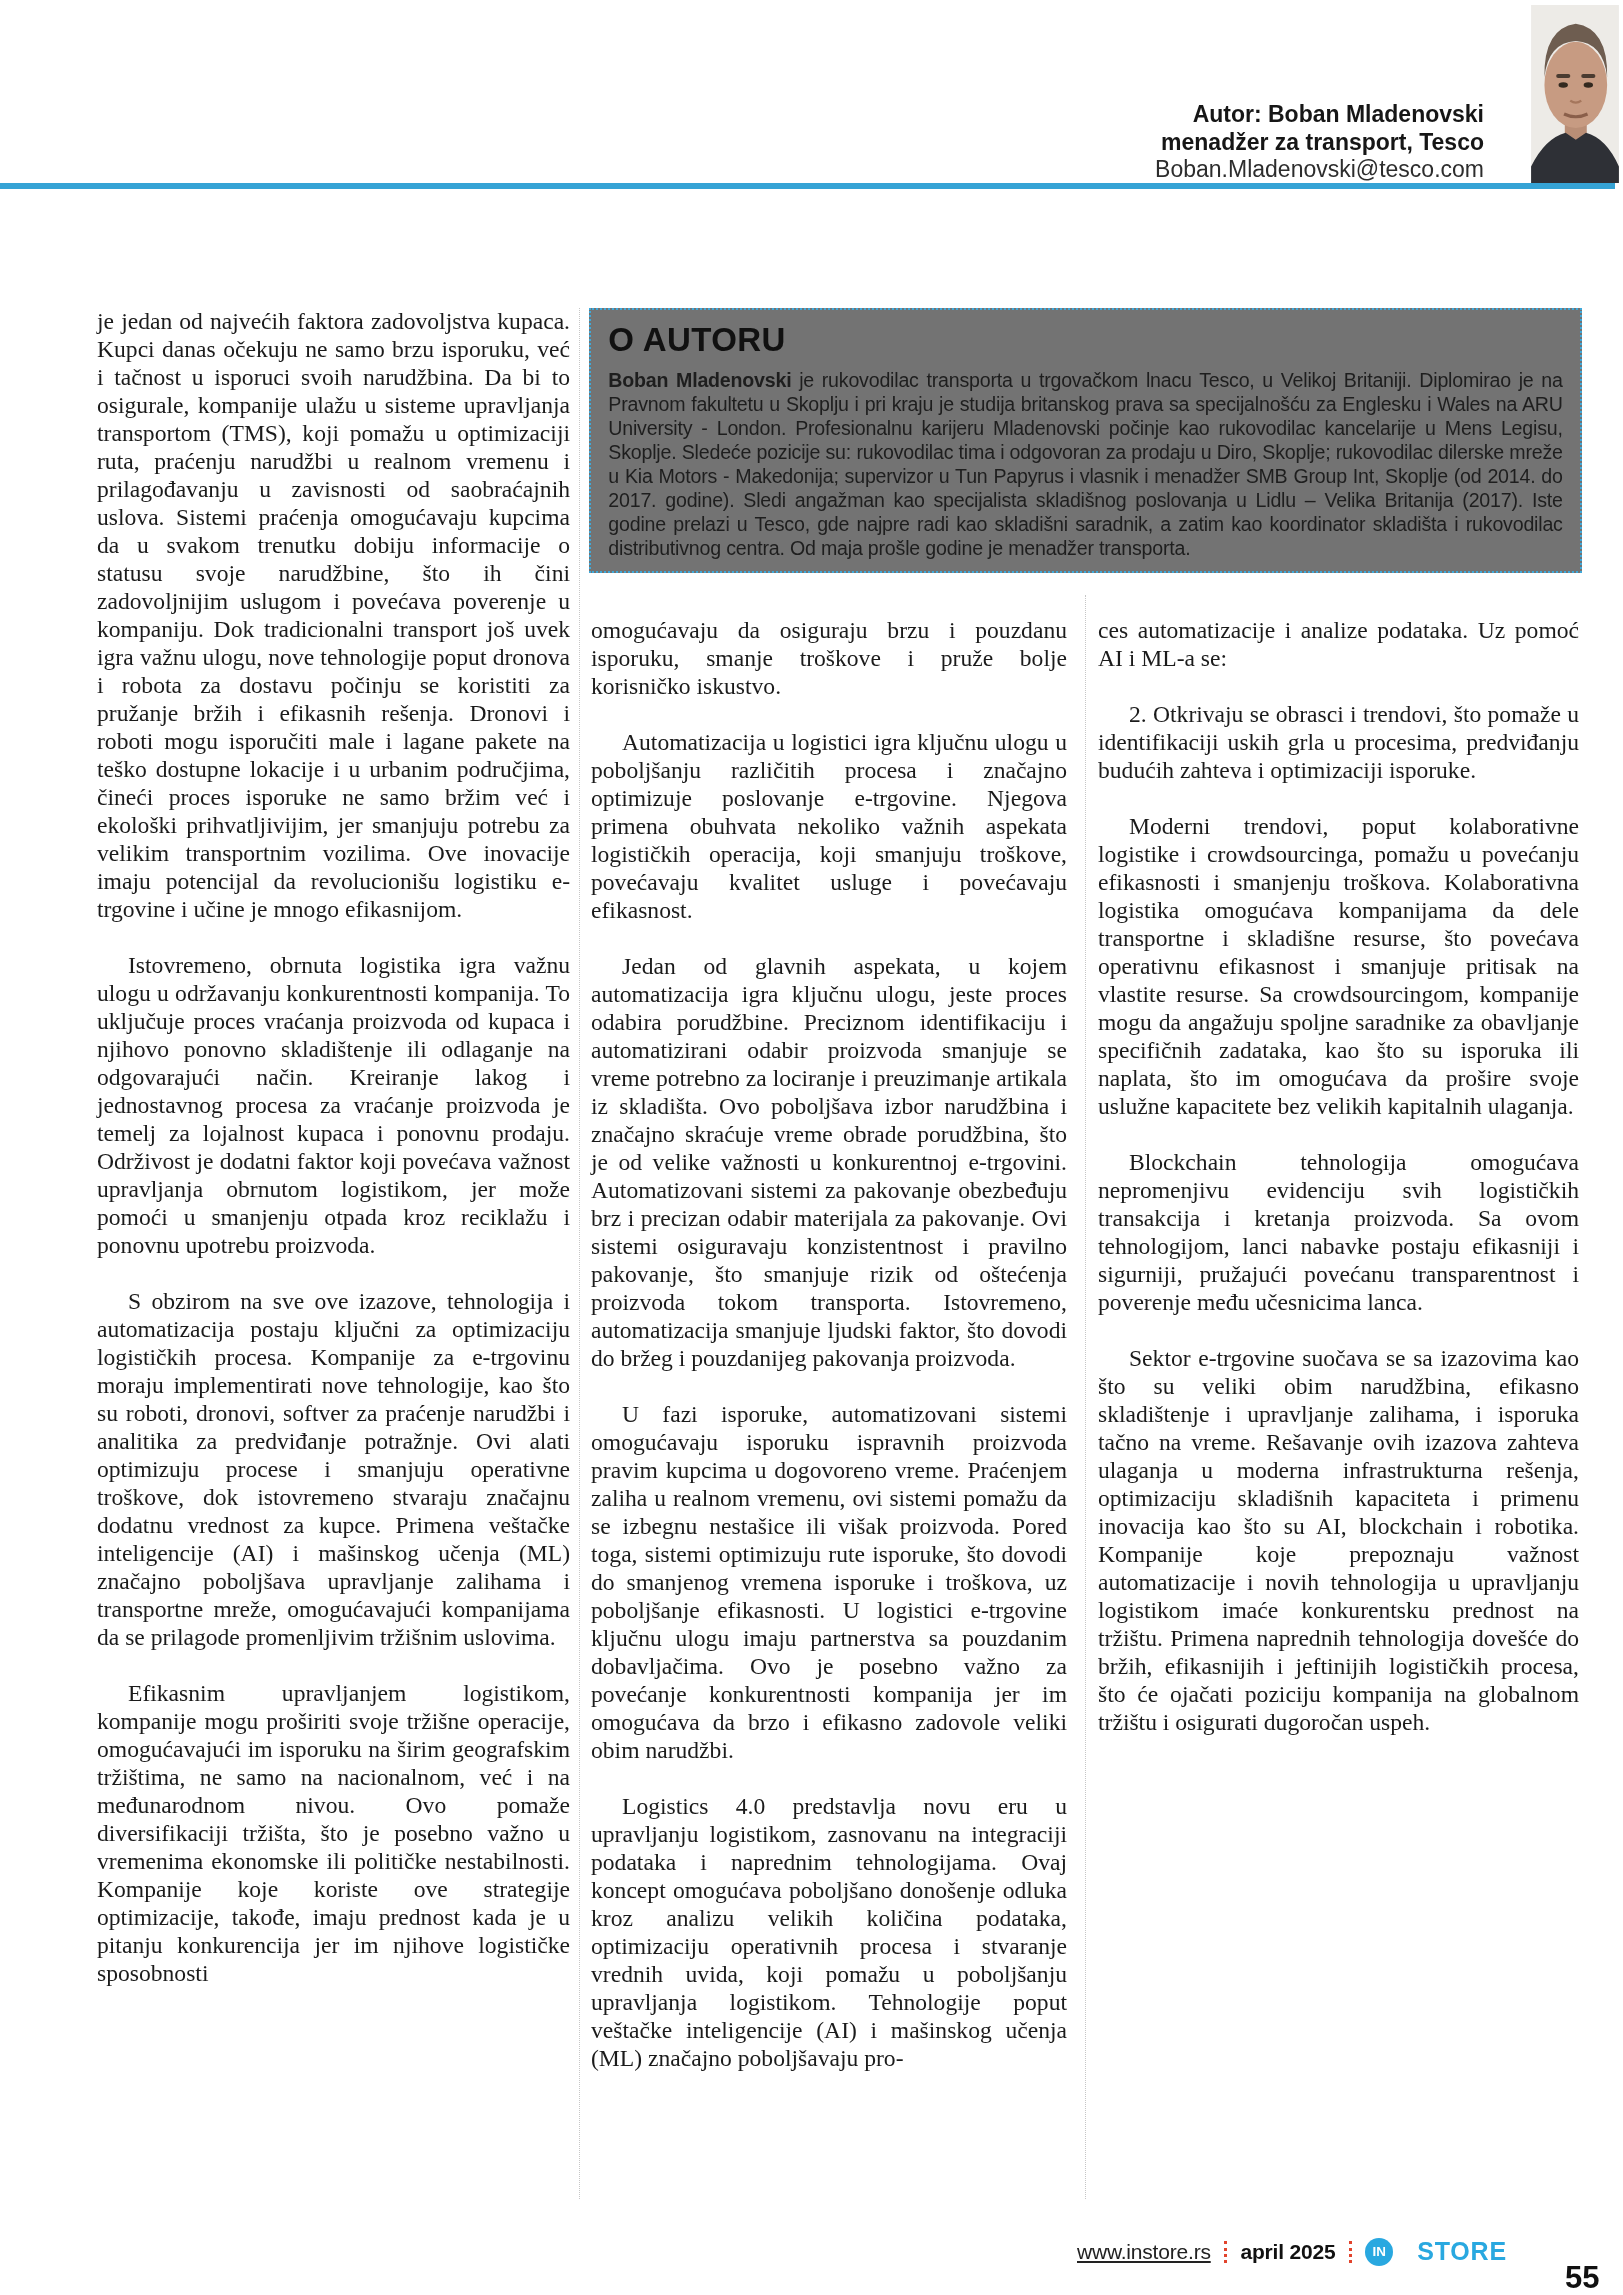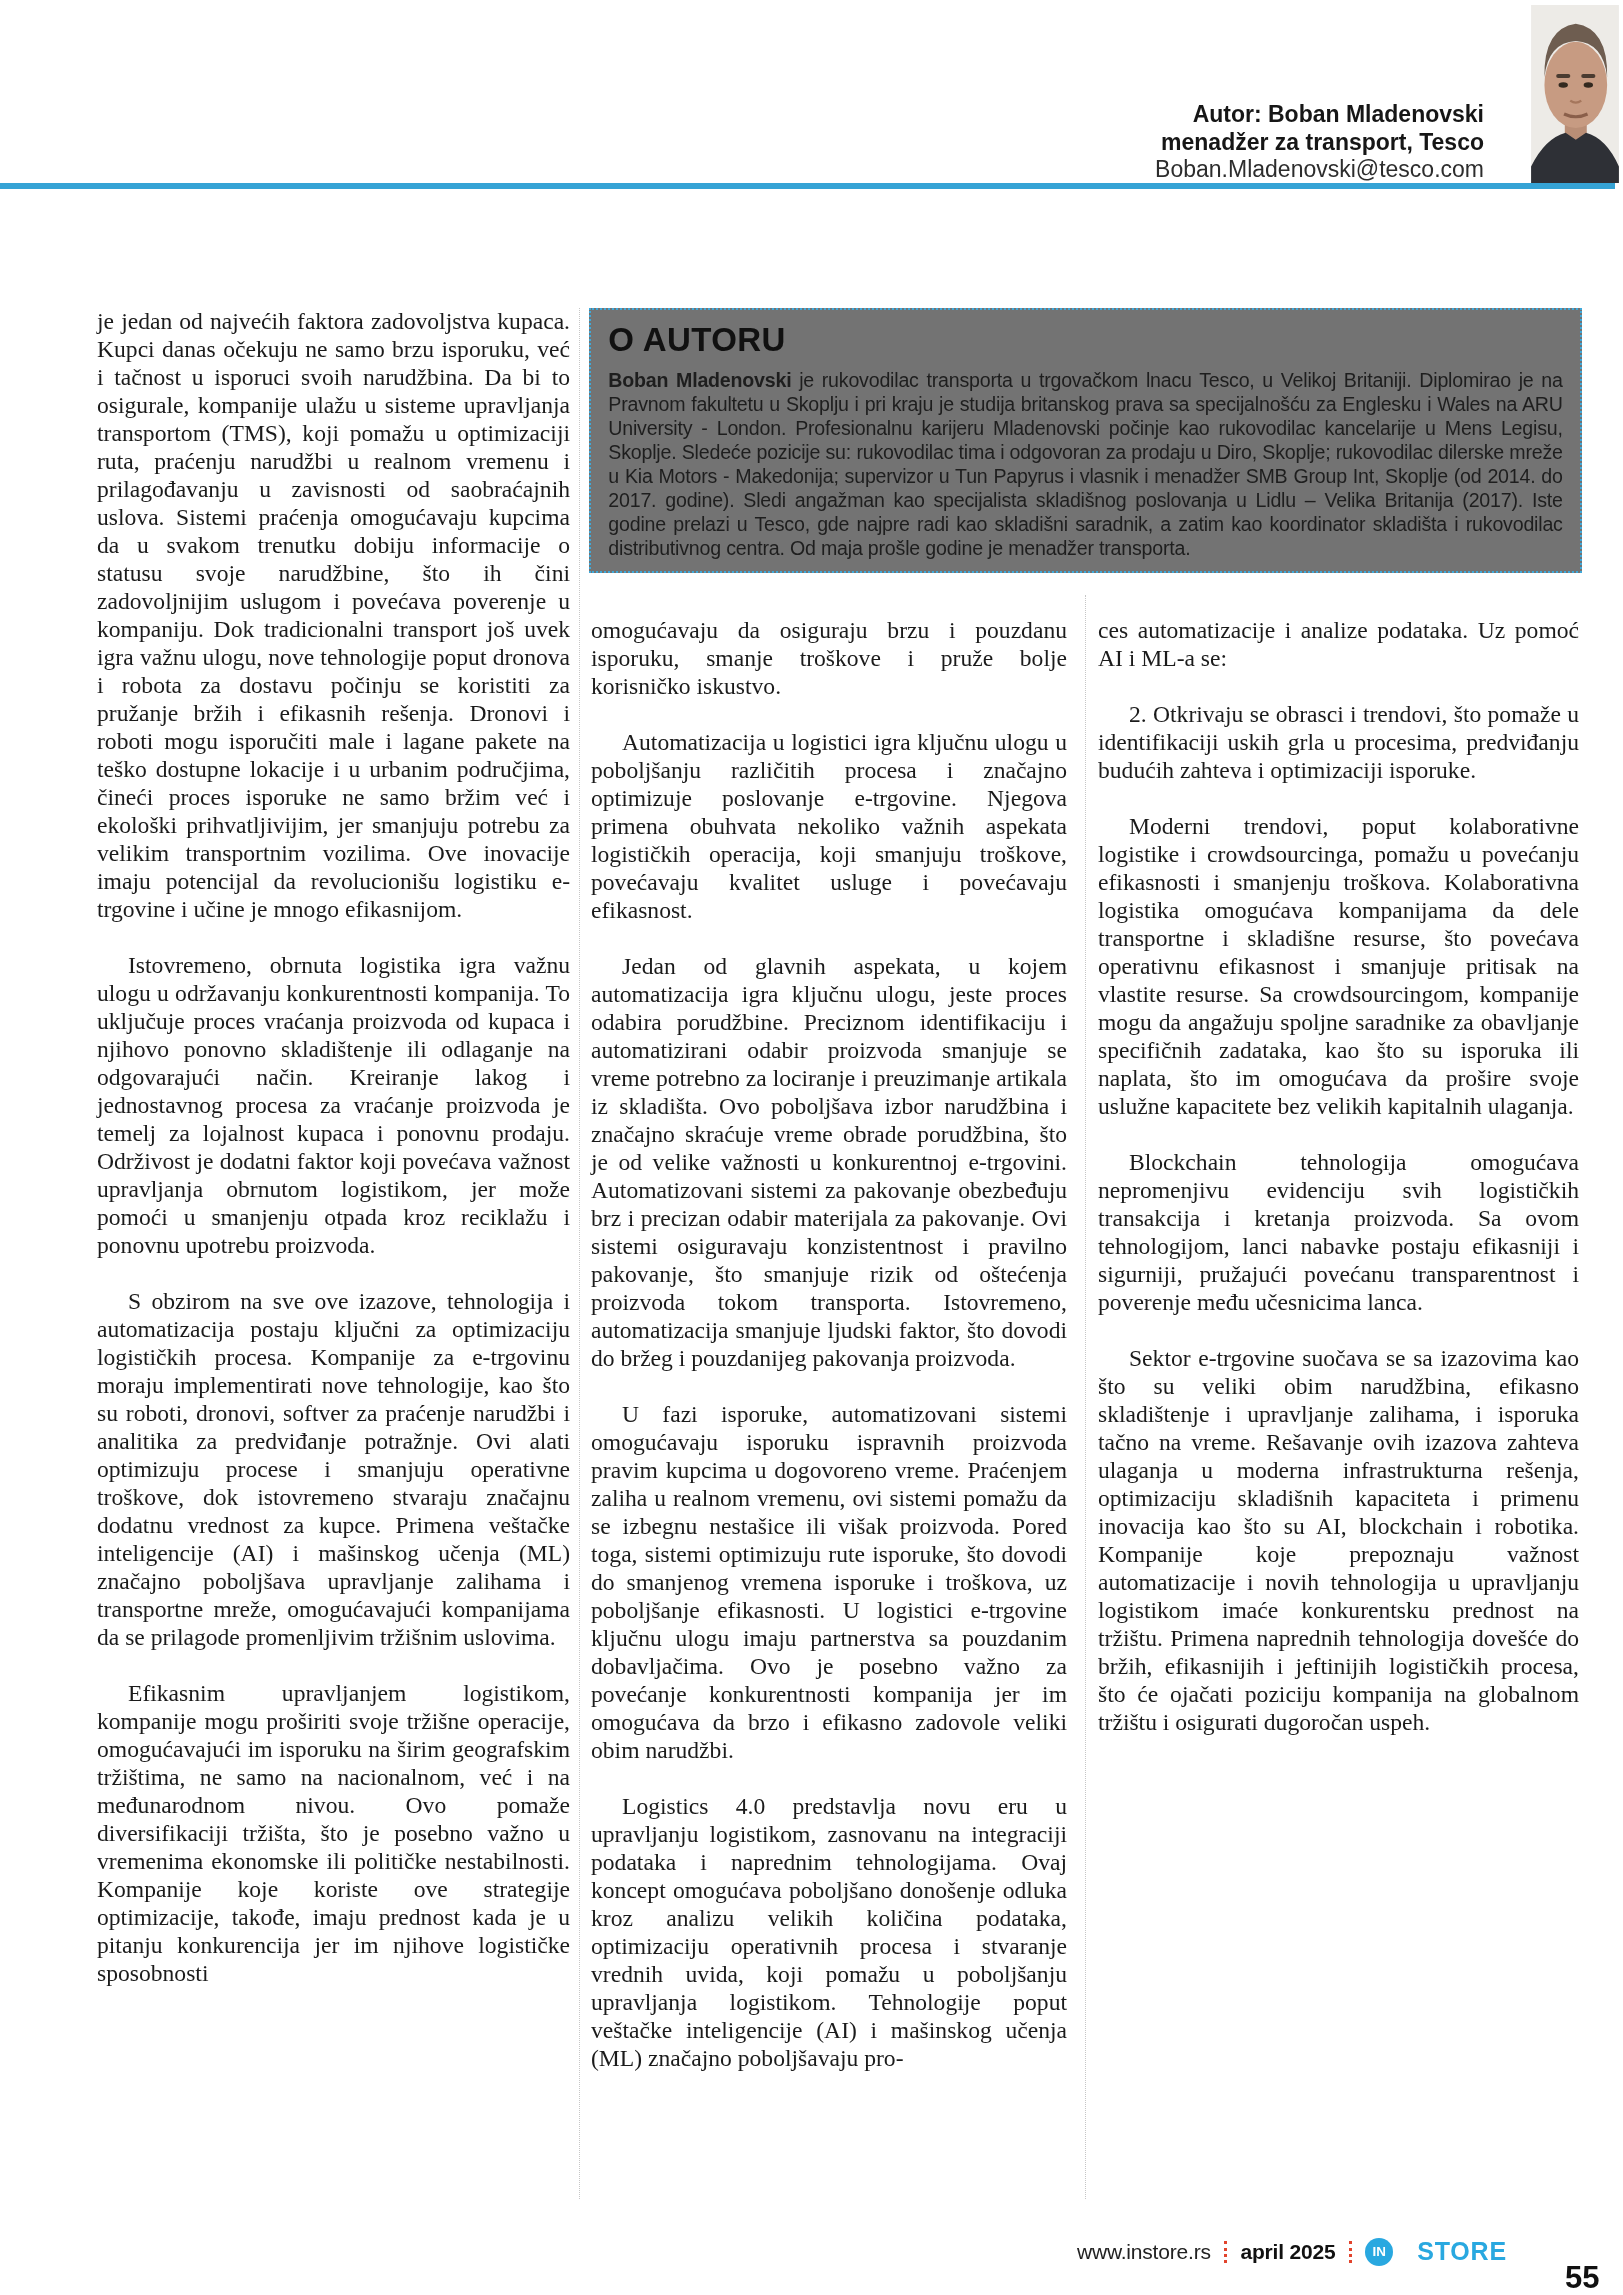--- a/index.html
+++ b/index.html
@@ -46,21 +46,21 @@
   .col p.ind{text-indent:31px;}
   .col-1{left:97px;top:307px;width:473px;}
   .col-2{left:591px;top:616px;width:476px;}
   .col-3{left:1098px;top:616px;width:481px;}
 
   
   .footer{
     position:absolute;left:1077px;top:2237px;display:flex;align-items:center;gap:13.4px;
     font-family:"Liberation Sans", sans-serif;
   }
-  .footer-site{font-size:21px;color:#222;letter-spacing:-0.2px;}
+  .footer-site{font-size:21px;color:#222;letter-spacing:-0.2px;text-decoration:underline;}
   .footer-sep{height:22px;width:0;border-left:3.9px dotted var(--footer-red);}
   .footer-issue{font-size:21px;font-weight:bold;color:#111;letter-spacing:-0.2px;}
   .logo{display:flex;align-items:center;gap:24px;}
   .logo-circle{
     width:28px;height:28px;border-radius:50%;background:var(--logo-blue);
     color:#fff;display:flex;align-items:center;justify-content:center;
     font-weight:bold;font-size:13.4px;line-height:1;
   }
   .logo-store{font-size:25px;font-weight:bold;color:var(--logo-blue);letter-spacing:0.8px;}
   .page-number{

